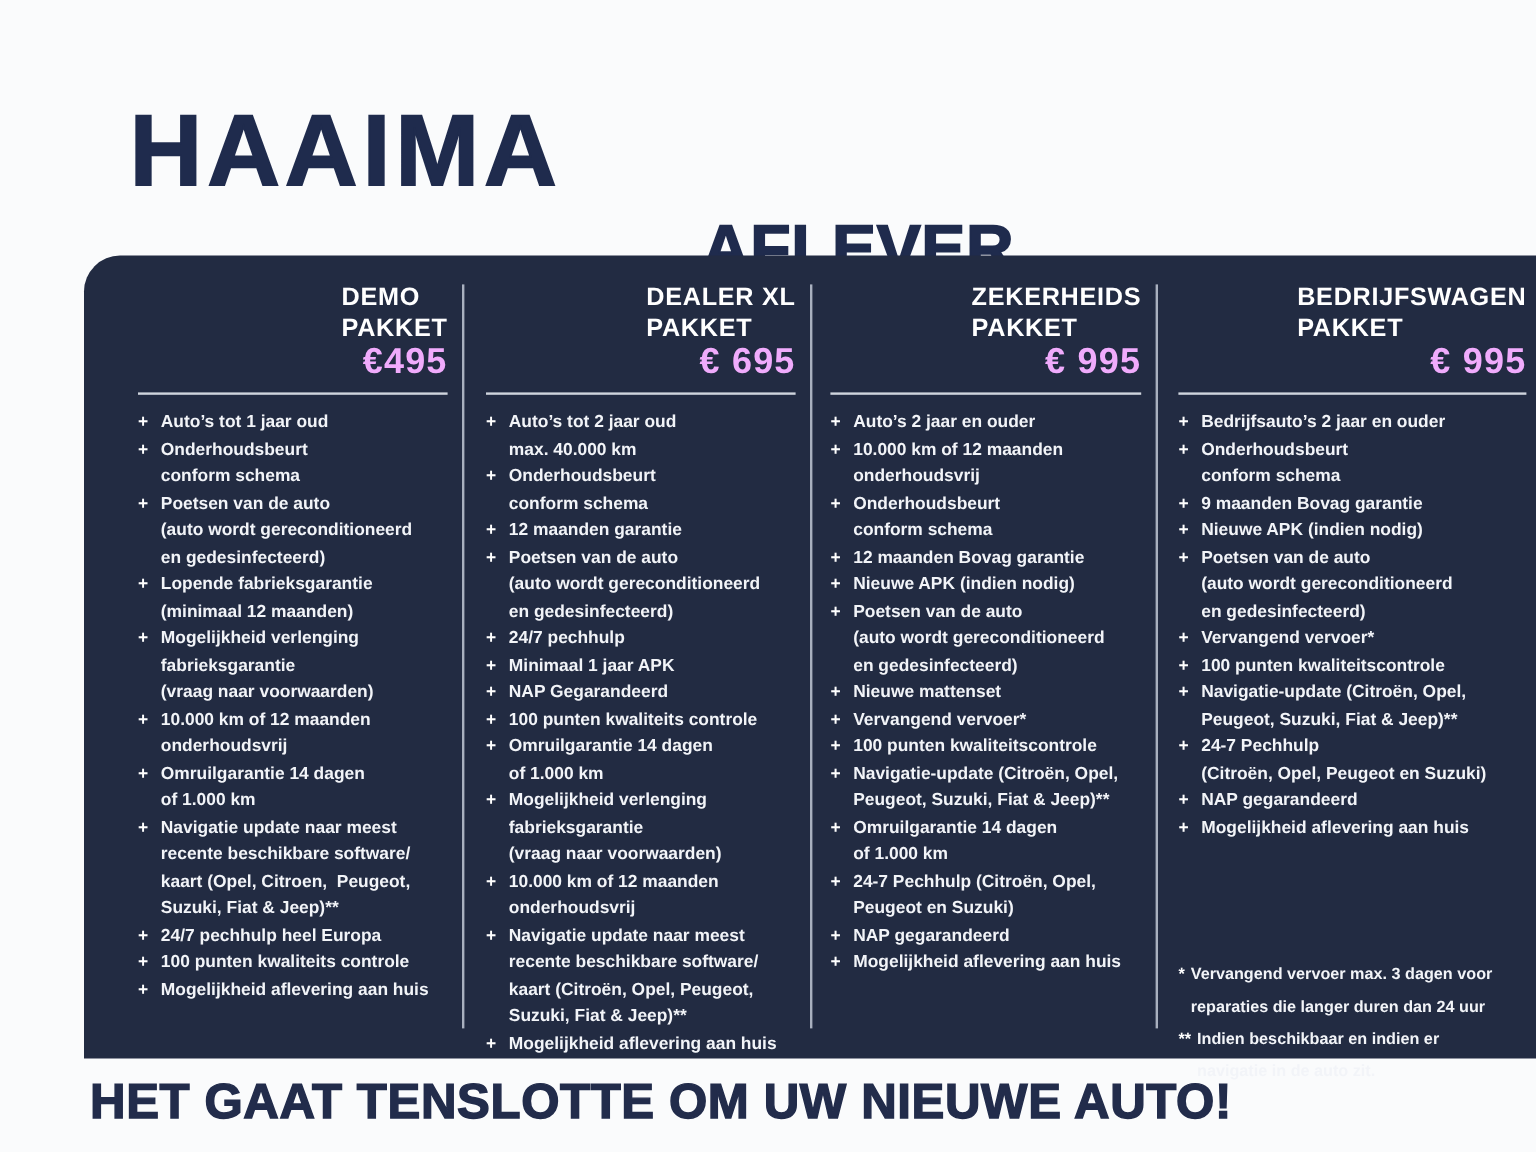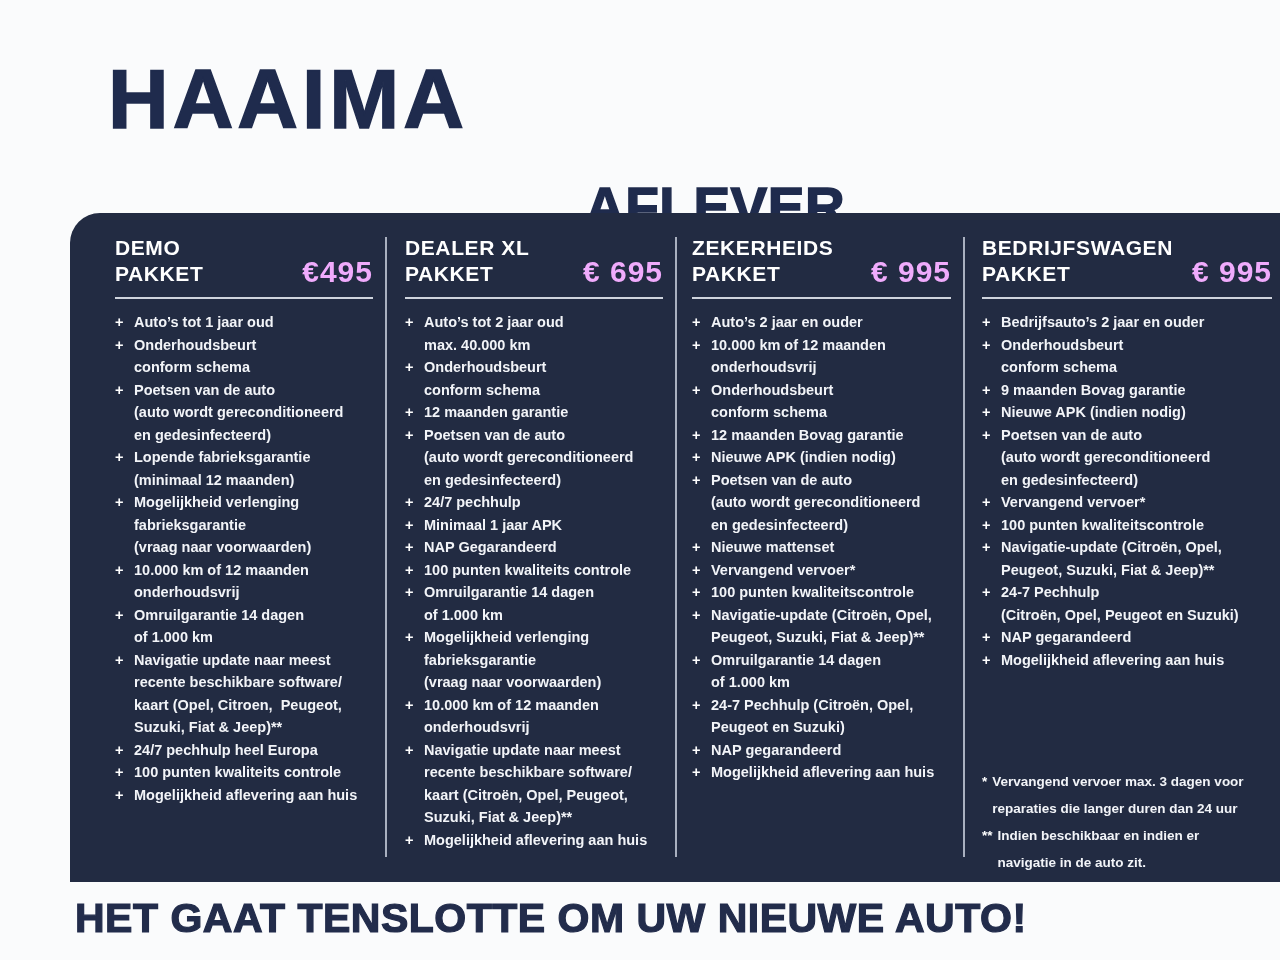--- a/index.html
+++ b/index.html
@@ -6,21 +6,21 @@
   .canvas{
     position:relative;width:1280px;height:960px;overflow:hidden;
     background:#fafbfc;
     font-family:"Liberation Sans",sans-serif;
     -webkit-font-smoothing:antialiased;
   }
   
   .logo{position:absolute;left:108px;top:56px;color:#1f2b4d;}
   .logo-title{
     font-size:84px;line-height:86px;font-weight:bold;letter-spacing:4px;
-    -webkit-text-stroke:1.5px #1f2b4d;white-space:pre;
+    -webkit-text-stroke:1.5px #1f2b4d;white-space:pre;margin-top:26px;
   }
   .logo-sub{
     font-size:35px;line-height:38px;font-weight:400;letter-spacing:2.5px;
     margin-top:2px;color:#273250;white-space:pre;
   }
   .page-title{
     position:absolute;left:585px;top:62px;color:#1f2b4d;
     font-size:55px;line-height:58px;font-weight:bold;letter-spacing:0.5px;
     -webkit-text-stroke:1.5px #1f2b4d;white-space:pre;
   }
@@ -29,21 +29,21 @@
     position:absolute;left:70px;top:213px;width:1210px;height:669px;
     background:#222b42;border-radius:30px 0 0 0;color:#f2f4f8;
   }
   .vdiv{position:absolute;top:24px;width:2px;height:620px;background:#a9b0bf;}
   .vdiv.d1{left:315px}.vdiv.d2{left:605px}.vdiv.d3{left:893px}
   .package{position:absolute;top:22px;}
   .package.p0{left:45px;width:258px}
   .package.p1{left:335px;width:258px}
   .package.p2{left:622px;width:259px}
   .package.p3{left:912px;width:290px}
-  .pkg-head{display:flex;justify-content:space-between;align-items:flex-end;min-height:52px;}
+  .pkg-head{display:flex;justify-content:space-between;align-items:flex-end;min-height:52px;flex-direction:column;}
   .pkg-name{
     font-size:21px;line-height:26px;font-weight:bold;letter-spacing:0.6px;
     white-space:pre;color:#ffffff;
   }
   .pkg-price{font-size:30px;line-height:30px;font-weight:bold;letter-spacing:1px;color:#f0abfc;white-space:pre;}
   .pkg-rule{height:2px;background:#cfd4dd;margin-top:10px;}
   .features{list-style:none;margin:12px 0 0 0;padding:0;}
   .features li{display:flex;margin:0;}
   .plus{flex:none;width:19px;font-weight:bold;font-size:14.5px;line-height:22.5px;color:#ffffff;}
   .txt{white-space:pre;font-size:14.5px;line-height:22.5px;font-weight:bold;color:#f2f4f8;}

